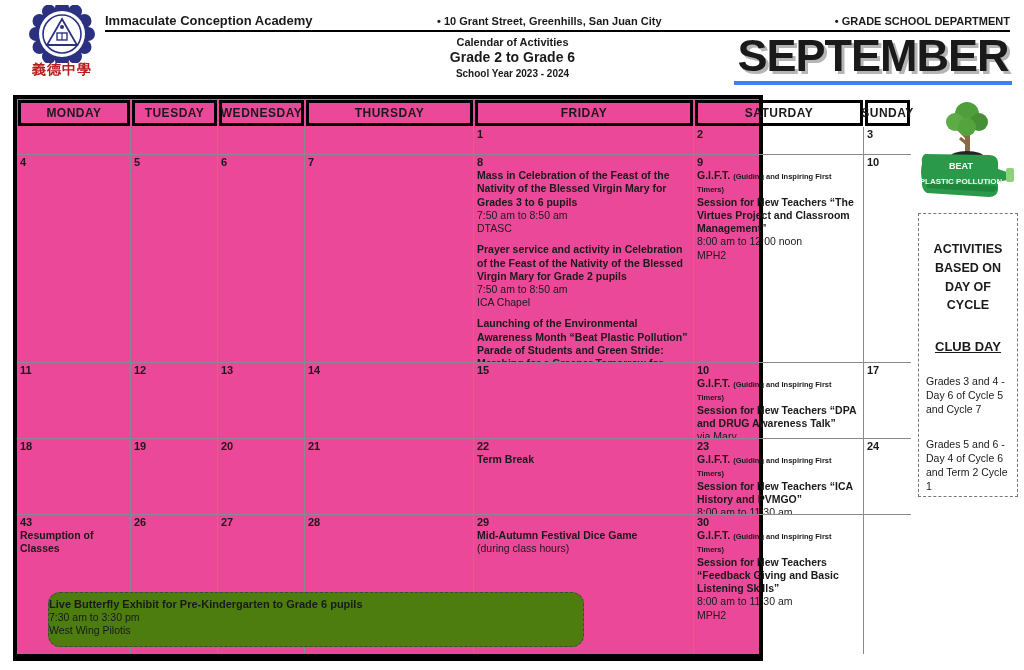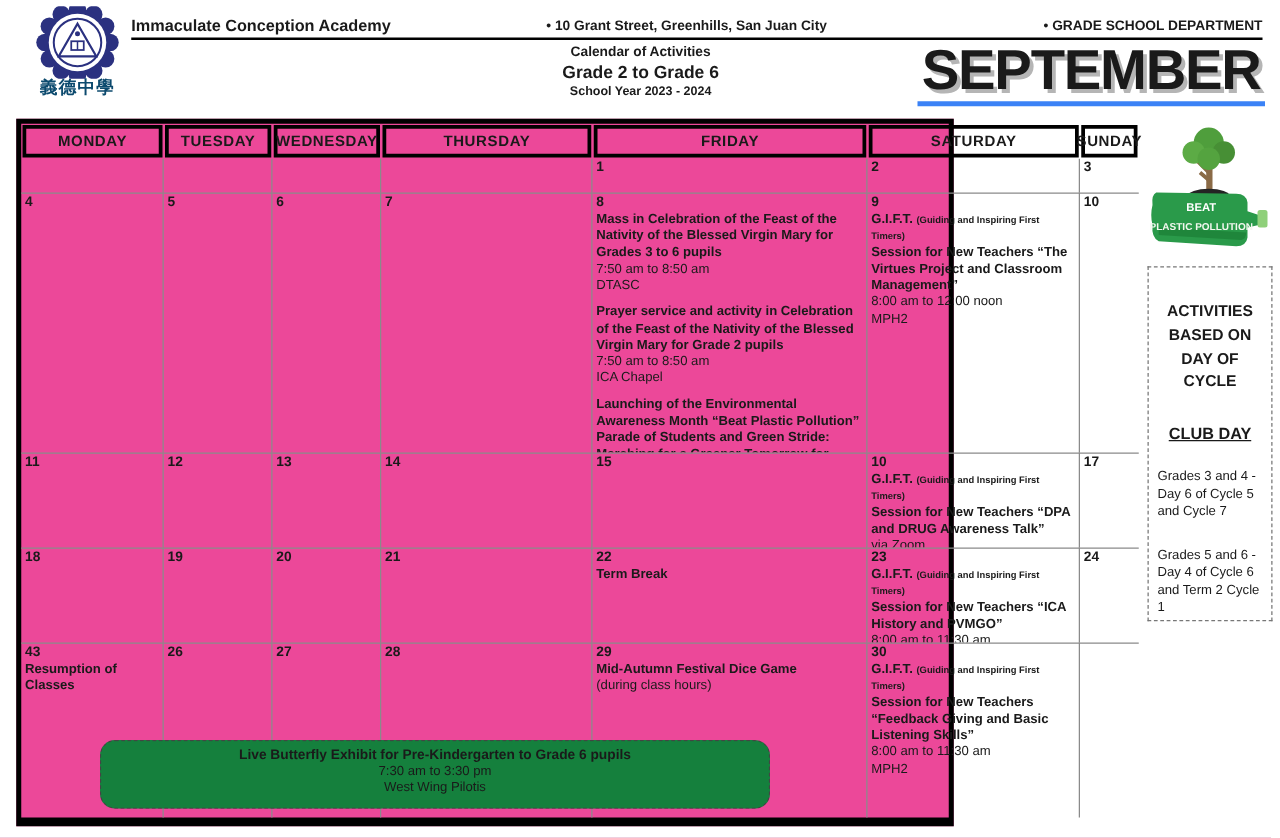--- a/index.html
+++ b/index.html
@@ -17,21 +17,21 @@
   .cal-title   { font-size:11px; font-weight:bold; }
   .cal-sub     { font-size:14px; font-weight:bold; margin-top:1px; }
   .cal-year    { font-size:10px; font-weight:bold; margin-top:3px; }
   .month {
     position:absolute; right:12px; top:33px; width:278px; text-align:center;
     font-size:45px; font-weight:900; letter-spacing:-1px; line-height:1;
     text-shadow:3px 3px 0 #b5b5b5; padding-bottom:3px; border-bottom:4px solid #3b82f6;
   }
   .logo { position:absolute; left:24px; top:5px; width:76px; height:58px; }
   .logo-caption { position:absolute; left:24px; top:61px; width:76px; text-align:center;
-    font-size:14px; font-weight:bold; color:#0c4a6e; letter-spacing:1px;
+    font-size:14px; font-weight:bold; color:#b91c1c; letter-spacing:1px;
     font-family:"DejaVu Sans", sans-serif; }
 
   
   .cal {
     position:absolute; left:13px; top:95px; width:750px; box-sizing:border-box;
     border:4px solid #000; border-bottom:7px solid #000; background:#ec4899;
   }
   .cal-header { display:grid; grid-template-columns:114px 87px 87px 169px 220px 170px 47px; }
   .hcell {
     margin:1px; border:3px solid #000; height:20px; display:flex; align-items:center;
@@ -44,23 +44,23 @@
   .cell:nth-child(7n) { border-right:none; }
   .daynum { font-size:11px; font-weight:bold; line-height:1.2; }
   .event { margin-bottom:8px; }
   .ev-title { font-size:10.5px; font-weight:bold; line-height:1.26; }
   .gift-big { font-size:10.5px; font-weight:bold; }
   .gift-small { font-size:7.5px; font-weight:bold; }
   .ev-detail { font-size:10.5px; line-height:1.26; }
 
   
   .butterfly-box {
-    position:absolute; left:80px; top:592px; width:536px; height:55px; z-index:6;
-    background:#15803d; border:1.5px dashed #444; border-radius:12px; box-sizing:border-box;
-    text-align:center; padding-top:5px;
+    position:absolute; left:48px; top:592px; width:536px; height:55px; z-index:6;
+    background:#4d7c0f; border:1.5px dashed #444; border-radius:12px; box-sizing:border-box;
+    padding-top:5px;
   }
   .bb-line1 { font-size:11px; font-weight:bold; }
   .bb-line2, .bb-line3 { font-size:10.5px; margin-top:1px; }
 
   
   .eco { position:absolute; left:919px; top:94px; width:98px; height:112px; }
   .cycle-box {
     position:absolute; left:918px; top:213px; width:100px; height:284px;
     border:1px dashed #777; box-sizing:border-box; text-align:center; padding:26px 5px 0 5px;
   }
@@ -197,21 +197,21 @@
           <div class="daynum">14</div>
         </div>
         <div class="cell">
           <div class="daynum">15</div>
         </div>
         <div class="cell">
           <div class="daynum">10</div>
           <div class="event">
             <div class="ev-title"><span class="gift-big">G.I.F.T. </span><span class="gift-small">(Guiding and Inspiring First Timers)</span></div>
             <div class="ev-title">Session for New Teachers “DPA and DRUG Awareness Talk”</div>
-            <div class="ev-detail">via Zoom</div>
+            <div class="ev-detail">via Mary</div>
           </div>
         </div>
         <div class="cell">
           <div class="daynum">17</div>
         </div>
         <div class="cell">
           <div class="daynum">18</div>
         </div>
         <div class="cell">
           <div class="daynum">19</div>

